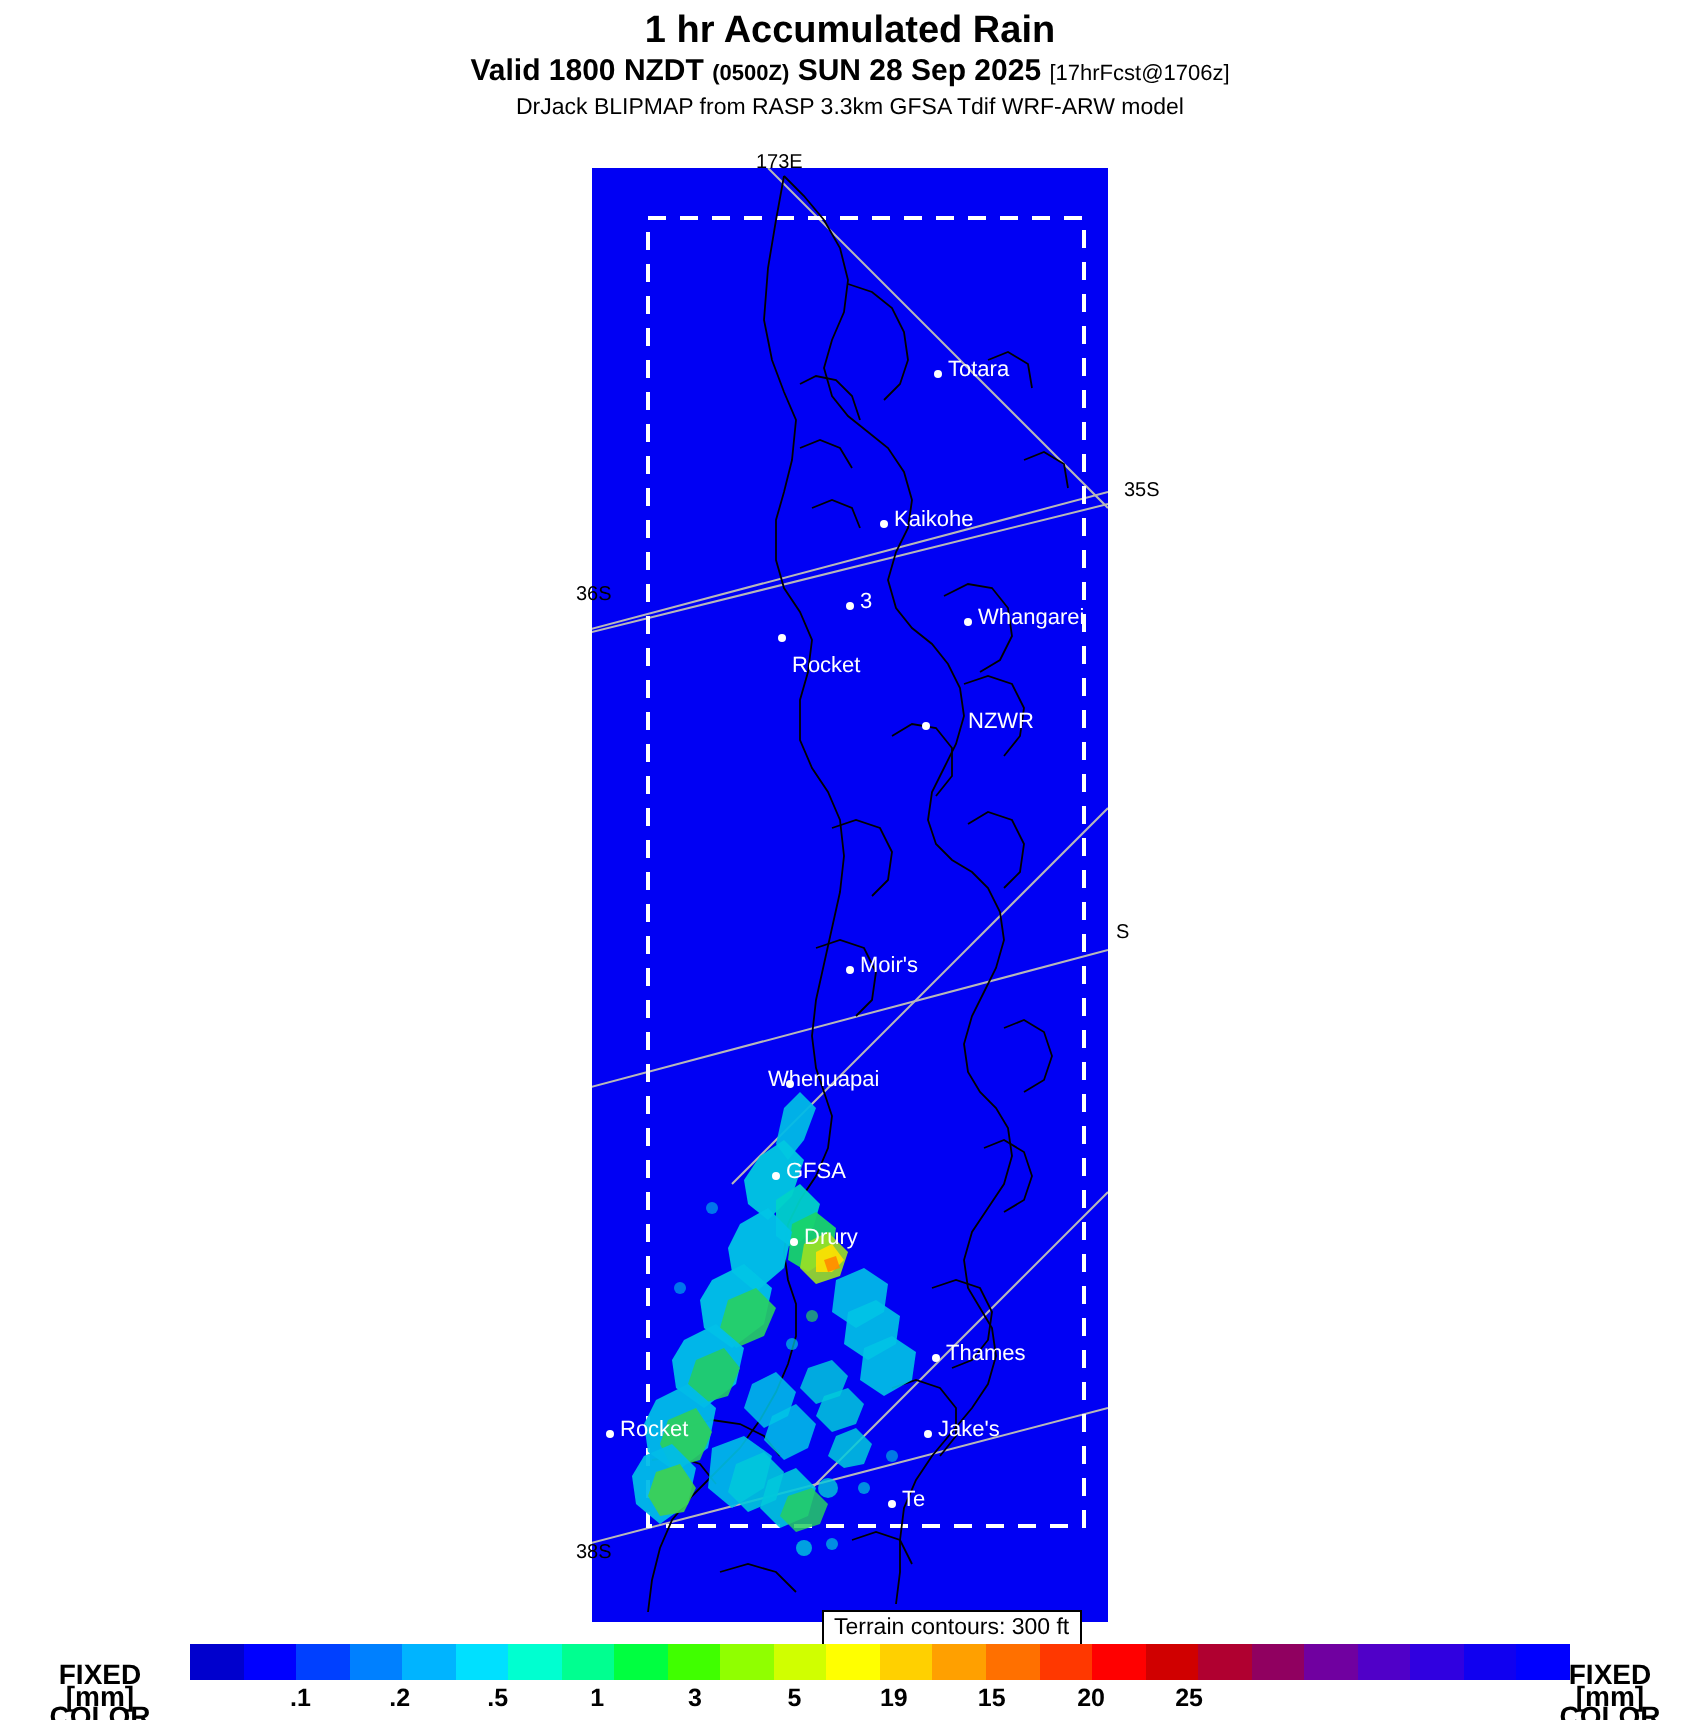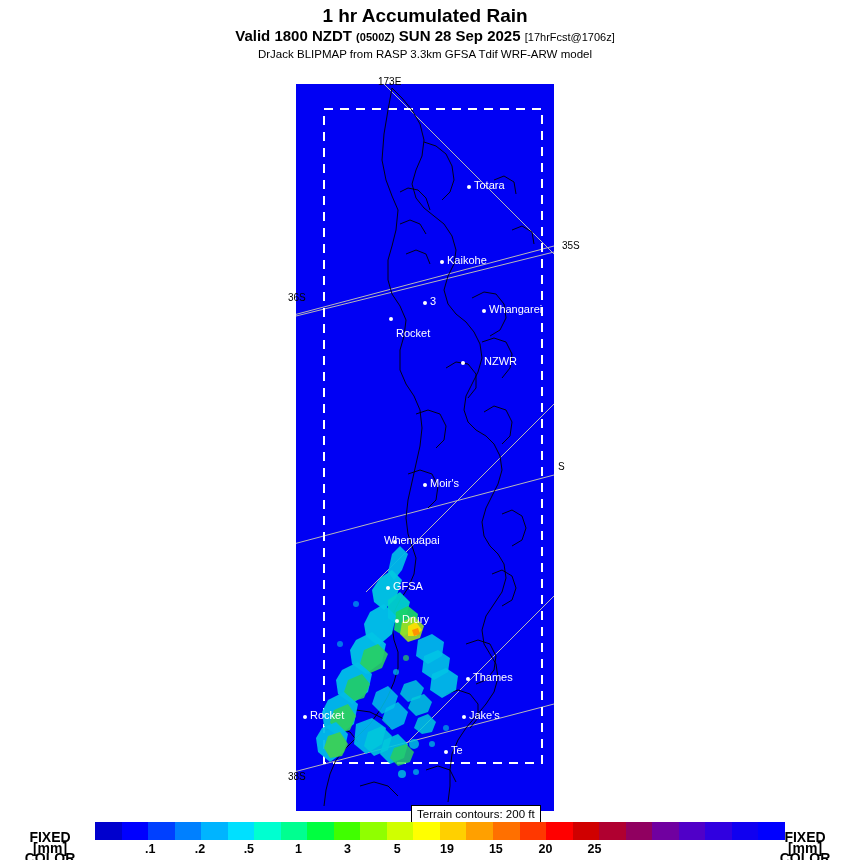--- a/index.html
+++ b/index.html
@@ -289,21 +289,21 @@
     <div class="city-dot" style="left:148px;top:666px"></div>
     <div class="city-label" style="left:155px;top:661px">Te</div>
   </div>
 
   <div class="grid-label" style="left:82px;top:-8px">173E</div>
   <div class="grid-label" style="left:266px;top:156px">35S</div>
   <div class="grid-label" style="left:-8px;top:208px">36S</div>
   <div class="grid-label" style="left:262px;top:377px">S</div>
   <div class="grid-label" style="left:-8px;top:687px">38S</div>
 
-  <div class="terrain-box">Terrain contours: 200 ft</div>
+  <div class="terrain-box">Terrain contours: 300 ft</div>
 </div>
 
 <div class="cbar-area">
   <div class="cbar-legend-left">
     <div>FIXED</div>
     <div>[mm]</div>
     <div>COLOR</div>
   </div>
   <div class="cbar-legend-right">
     <div>FIXED</div>

